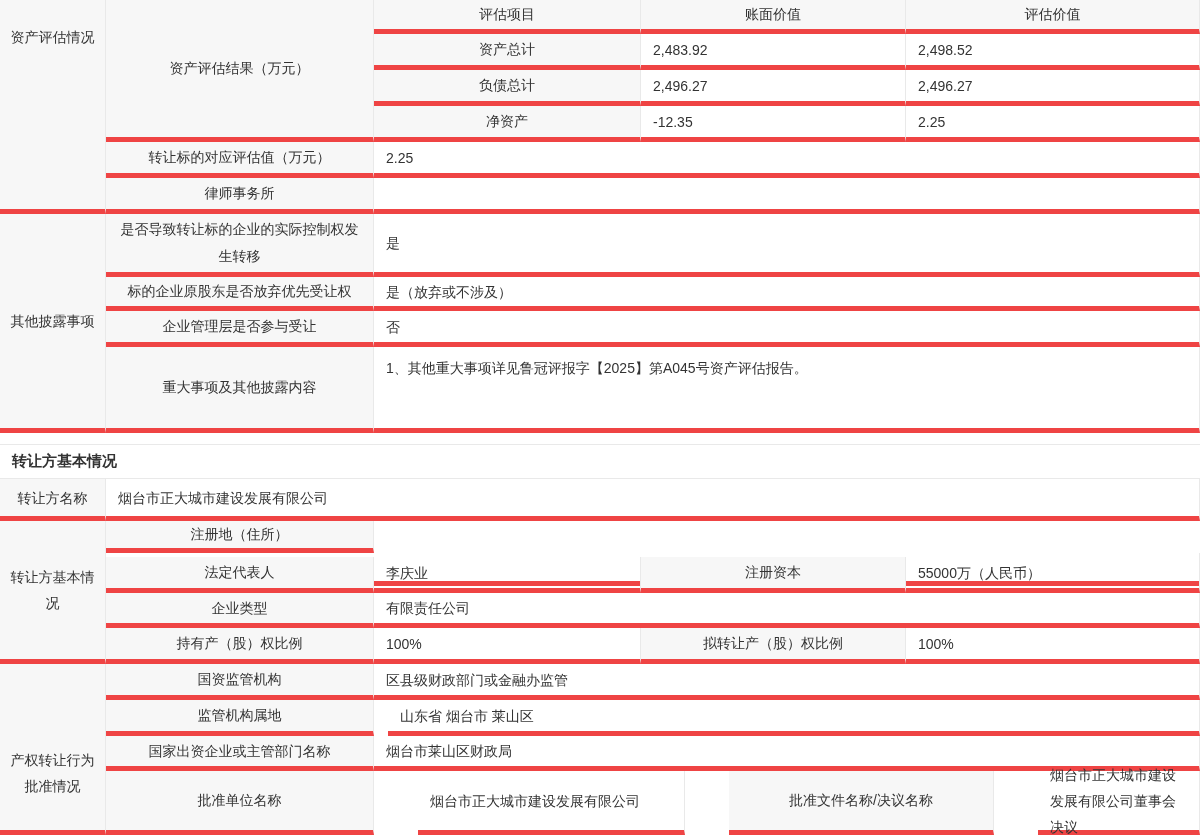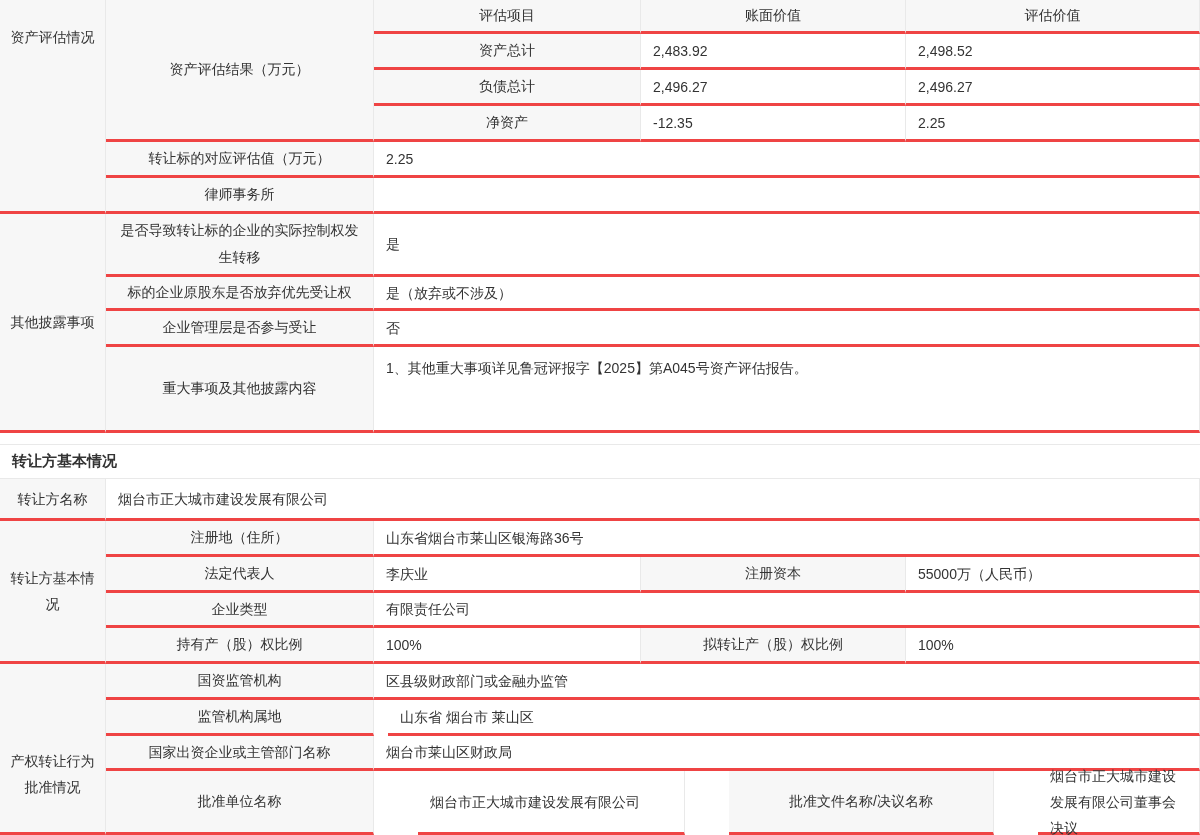--- a/index.html
+++ b/index.html
@@ -4,21 +4,21 @@
 <style>
   html,body{margin:0;padding:0;background:#fff;}
   .page{
     width:1200px;height:835px;overflow:hidden;background:#fff;
     font-family:"Liberation Sans",sans-serif;font-size:14px;color:#333;
   }
   .band{display:flex;width:100%;}
   .rows{flex:1;display:flex;flex-direction:column;min-width:0;}
   .cell{
     box-sizing:border-box;display:flex;align-items:center;
-    border-right:1px solid #e9e9e9;border-bottom:3px solid #ef4444;
+    border-right:1px solid #e9e9e9;border-bottom:5px solid #ef4444;
     min-width:0;
   }
   .gray{background:#f7f7f7;}
   .center{justify-content:center;text-align:center;}
   .left-col{width:106px;flex:none;padding:4px 8px;line-height:26px;}
   .label-col{width:268px;flex:none;justify-content:center;text-align:center;padding:0 10px;line-height:27px;}
   .value{flex:1;padding:4px 12px;line-height:20px;}
   .v1{width:267px;flex:none;padding:4px 12px;line-height:20px;}
   .l2{width:265px;flex:none;justify-content:center;text-align:center;padding:4px 10px;}
   .ncol1{width:267px;flex:none;justify-content:center;text-align:center;padding:4px 10px;}
@@ -111,21 +111,21 @@
   <div class="section-header">转让方基本情况</div>
 
   <div class="band" style="height:42px;">
     <div class="cell left-col gray center" style="line-height:20px;">转让方名称</div>
     <div class="cell value">烟台市正大城市建设发展有限公司</div>
   </div>
 
   <div class="band" style="height:143px;">
     <div class="cell left-col gray center">转让方基本情况</div>
     <div class="rows">
-      <div class="band" style="height:36px;">
+      <div class="band" style="height:36px;flex-direction:column;">
         <div class="cell label-col gray">注册地（住所）</div>
         <div class="cell value">山东省烟台市莱山区银海路36号</div>
       </div>
       <div class="band" style="height:36px;">
         <div class="cell label-col gray">法定代表人</div>
         <div class="cell v1">李庆业</div>
         <div class="cell l2 gray">注册资本</div>
         <div class="cell value">55000万（人民币）</div>
       </div>
       <div class="band" style="height:35px;">

